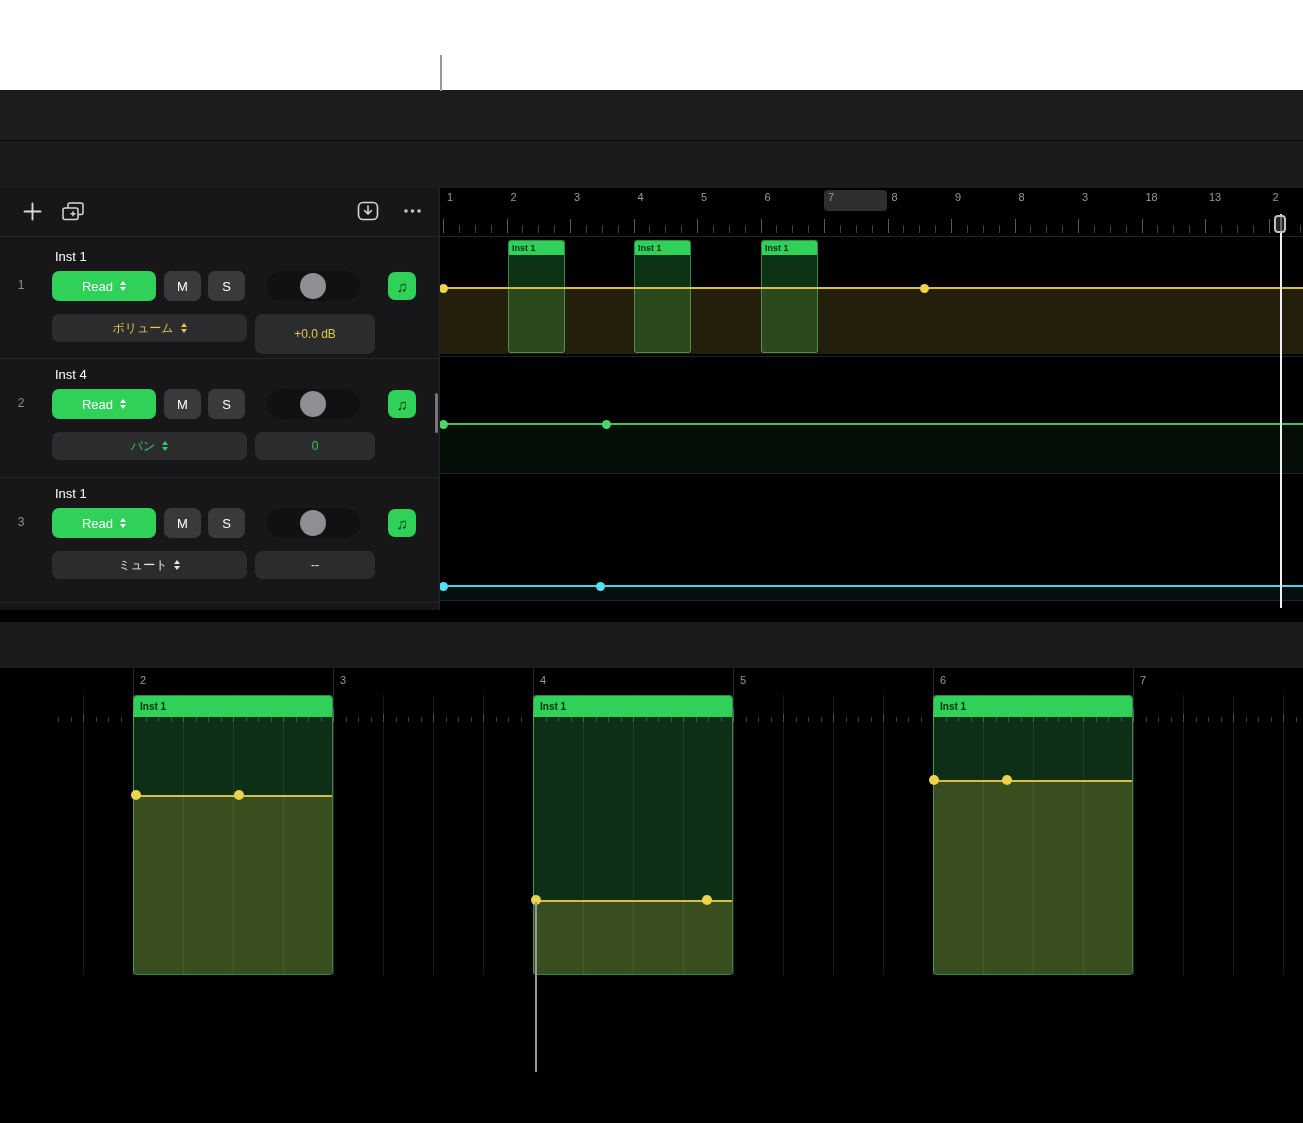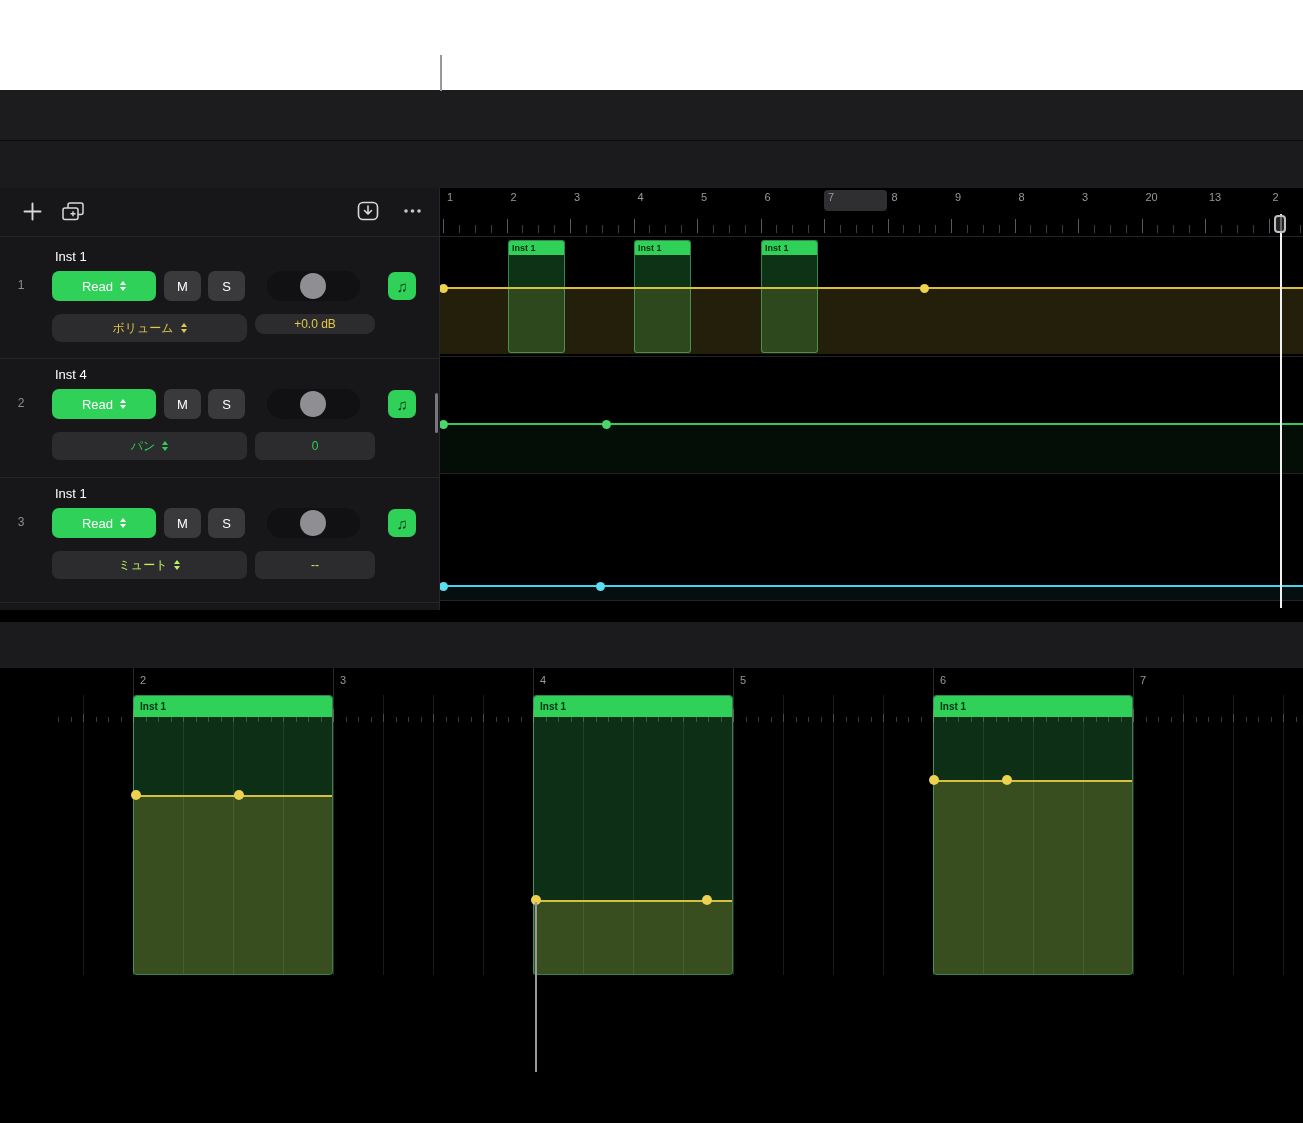--- a/index.html
+++ b/index.html
@@ -37,23 +37,23 @@
   .ud i{display:block;width:0;height:0;border-left:3.5px solid transparent;border-right:3.5px solid transparent;}
   .ud .u{border-bottom:4px solid currentColor;}
   .ud .d{border-top:4px solid currentColor;}
   .ud-gray{color:#8e8e93;}
   .pill-green{background:#30d158;border-radius:7px;color:#fff;font-size:13px;font-weight:500;display:flex;align-items:center;justify-content:center;gap:7px;}
   .btn-dark{background:#3a3a3c;border-radius:7px;color:#fff;font-size:13px;display:flex;align-items:center;justify-content:center;}
   .pill-dark{background:#2c2c2e;border-radius:7px;font-size:12px;display:flex;align-items:center;justify-content:center;gap:7px;}
   .slider{background:#111113;border-radius:15px;}
   .knob{position:absolute;width:26px;height:26px;border-radius:50%;background:#8e8e93;top:2px;left:33px;}
   .note-btn{background:#30d158;border-radius:7px;color:#07320f;font-size:15px;display:flex;align-items:center;justify-content:center;}
-  .c-yellow{color:#e2c84a;border-radius:9px;}
+  .c-yellow{color:#e2c84a;}
   .c-green{color:#30d158;}
-  .c-cyan{color:#bef264;text-align:right;}
+  .c-cyan{color:#e5e5e5;text-align:right;}
   .track-name{font-size:13px;color:#fff;}
   .track-num{font-size:12px;color:#8e8e93;text-align:center;}
   .panel-sep{position:absolute;left:0;right:0;height:1px;background:#26262a;}
   .ruler-num{position:absolute;top:3px;font-size:11px;color:#98989d;}
   .rtick{position:absolute;width:1px;background:#3e3e42;top:37px;height:8px;}
   .rbar{top:31px;height:14px;background:#5a5a5e;}
   .lane-sep{position:absolute;left:0;right:0;height:1px;background:#232325;z-index:0;}
   .lane-fill{position:absolute;left:0;right:0;z-index:2;}
   .lane-line{position:absolute;left:0;right:0;height:2px;z-index:3;}
   .lane-point{position:absolute;width:9px;height:9px;border-radius:50%;z-index:4;}
@@ -337,21 +337,21 @@
     <div class="abs note-btn" style="left:388px;top:84px;width:28px;height:28px;">
         <span>♫</span>
       </div>
     <div class="abs pill-dark c-yellow" style="left:52px;top:126px;width:195px;height:28px;">
       <span>ボリューム</span>
       <span class="ud">
           <i class="u"></i>
           <i class="d"></i>
         </span>
     </div>
-    <div class="abs pill-dark c-yellow" style="left:255px;top:126px;width:120px;height:20px;">+0.0 dB</div>
+    <div class="abs pill-dark c-yellow" style="left:255px;top:126px;width:120px;height:40px;">+0.0 dB</div>
 
     <div class="abs track-name" style="left:55px;top:179px;">Inst 4</div>
     <div class="abs track-num" style="left:0;top:208px;width:42px;">2</div>
     <div class="abs pill-green" style="left:52px;top:201px;width:104px;height:30px;">
       <span>Read</span>
       <span class="ud">
           <i class="u"></i>
           <i class="d"></i>
         </span>
     </div>
@@ -451,21 +451,21 @@
       <div class="ruler-num" style="left: 578.5px;">8</div>
       <div class="rtick rbar" style="left: 574.5px;"></div>
       <div class="rtick" style="left: 590.4px;"></div>
       <div class="rtick" style="left: 606.3px;"></div>
       <div class="rtick" style="left: 622.1px;"></div>
       <div class="ruler-num" style="left: 642px;">3</div>
       <div class="rtick rbar" style="left: 638px;"></div>
       <div class="rtick" style="left: 653.9px;"></div>
       <div class="rtick" style="left: 669.8px;"></div>
       <div class="rtick" style="left: 685.6px;"></div>
-      <div class="ruler-num" style="left: 705.5px;">20</div>
+      <div class="ruler-num" style="left: 705.5px;">18</div>
       <div class="rtick rbar" style="left: 701.5px;"></div>
       <div class="rtick" style="left: 717.4px;"></div>
       <div class="rtick" style="left: 733.3px;"></div>
       <div class="rtick" style="left: 749.1px;"></div>
       <div class="ruler-num" style="left: 769px;">13</div>
       <div class="rtick rbar" style="left: 765px;"></div>
       <div class="rtick" style="left: 780.9px;"></div>
       <div class="rtick" style="left: 796.8px;"></div>
       <div class="rtick" style="left: 812.6px;"></div>
       <div class="ruler-num" style="left: 832.5px;">2</div>

